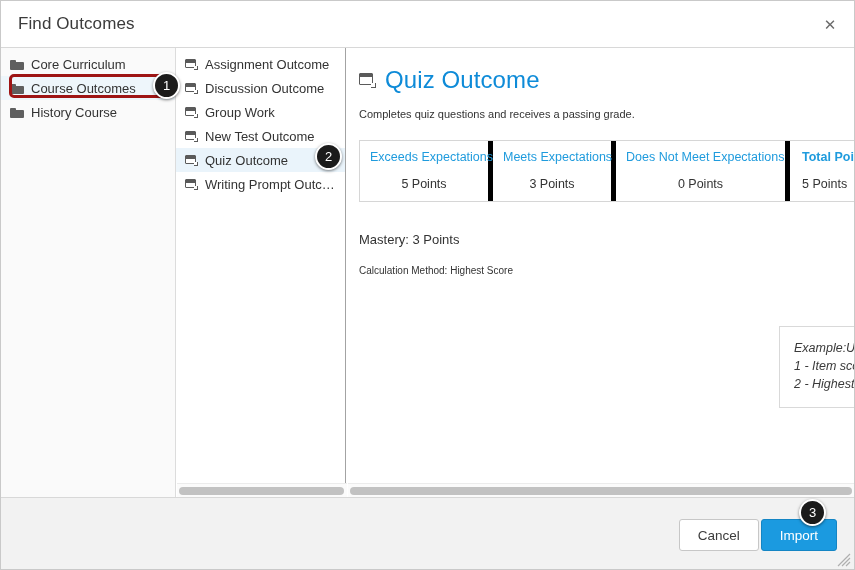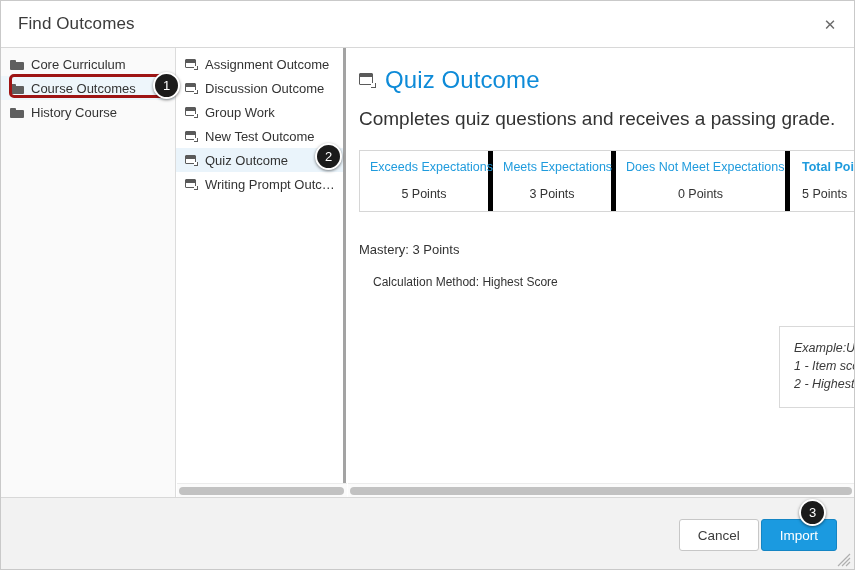--- a/index.html
+++ b/index.html
@@ -66,21 +66,21 @@
   }
   #col-directories {
     width: 175px;
     flex: 0 0 175px;
     border-right: 1px solid #dcdcdc;
     background: #fafafa;
   }
   #col-outcomes {
     width: 170px;
     flex: 0 0 170px;
-    border-right: 3px solid #a3a3a3;
+    border-right: 1px solid #a3a3a3;
     background: #ffffff;
   }
   #col-detail {
     flex: 1 1 auto;
     background: #ffffff;
   }
 
   .list { padding-top: 4px; }
 
   .list-row {
@@ -168,21 +168,21 @@
   #detail-title-row .outcome-icon { width: 17px; height: 16px; flex: 0 0 17px; }
   #detail-title-row .outcome-icon .sheet { width: 14px; height: 12px; }
   #detail-title-row .outcome-icon .corner { width: 5px; height: 5px; }
   #detail-title {
     font-size: 24px;
     color: #0e8bd8;
     font-weight: normal;
     letter-spacing: .1px;
   }
   #detail-desc {
-    font-size: 19px;
+    font-size: 11px;
     color: #333333;
     margin-bottom: 20px;
   }
 
   
   #rubric {
     border: 1px solid #d6d6d6;
     border-right: none;
     display: flex;
     width: 505px;
@@ -205,21 +205,21 @@
   }
   .rubric-col.total .rubric-head { font-weight: bold; }
   .rubric-val {
     font-size: 12.5px;
     color: #333333;
     white-space: nowrap;
   }
   .rubric-col.total .rubric-val { text-align: center; padding-right: 4px; }
 
   #mastery { font-size: 13px; color: #333333; margin-top: 30px; }
-  #calcmethod { font-size: 12px; color: #333333; margin-top: 18px; margin-left: 14px; }
+  #calcmethod { font-size: 10px; color: #333333; margin-top: 18px; }
 
   #example-box {
     position: absolute;
     left: 433px;
     top: 278px;
     width: 420px;
     border: 1px solid #d9d9d9;
     background: #ffffff;
     padding: 12px 14px 14px;
   }

